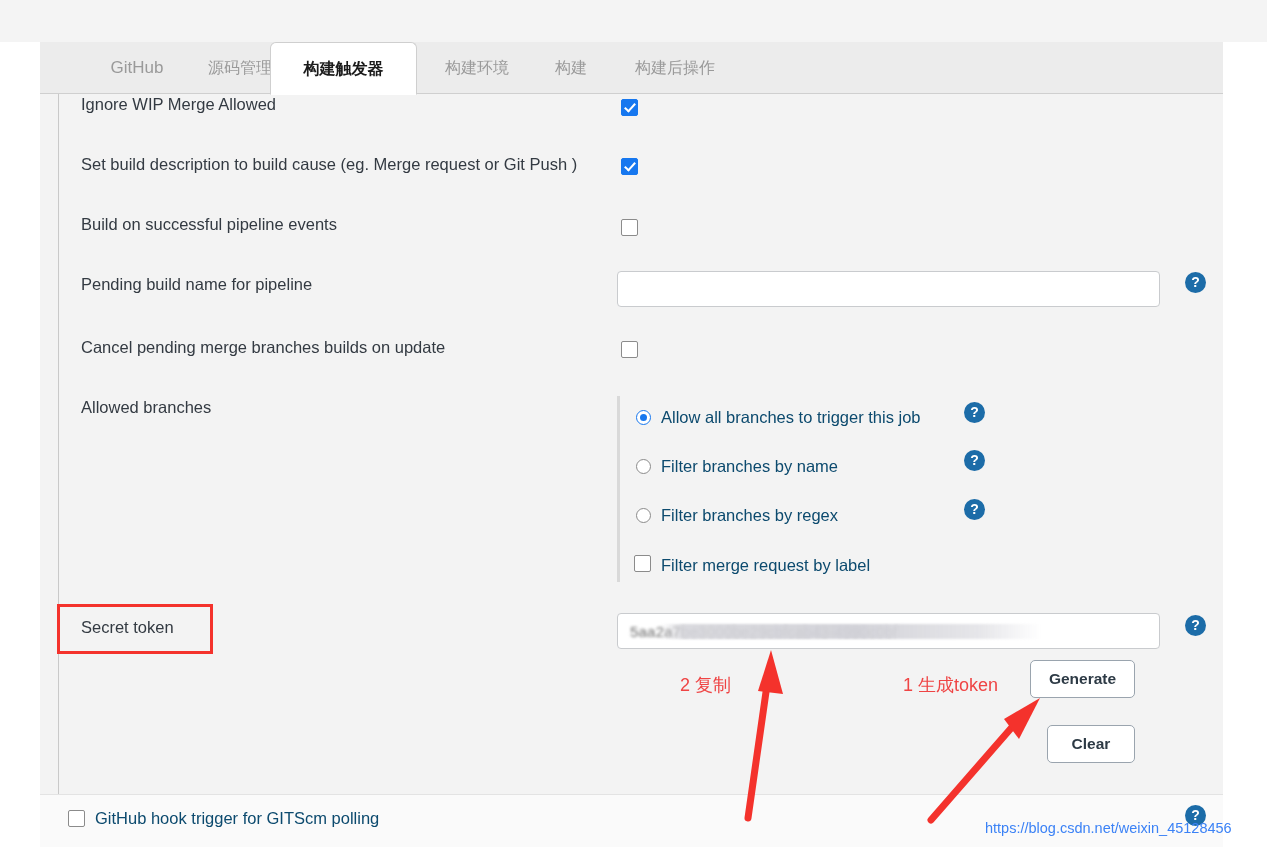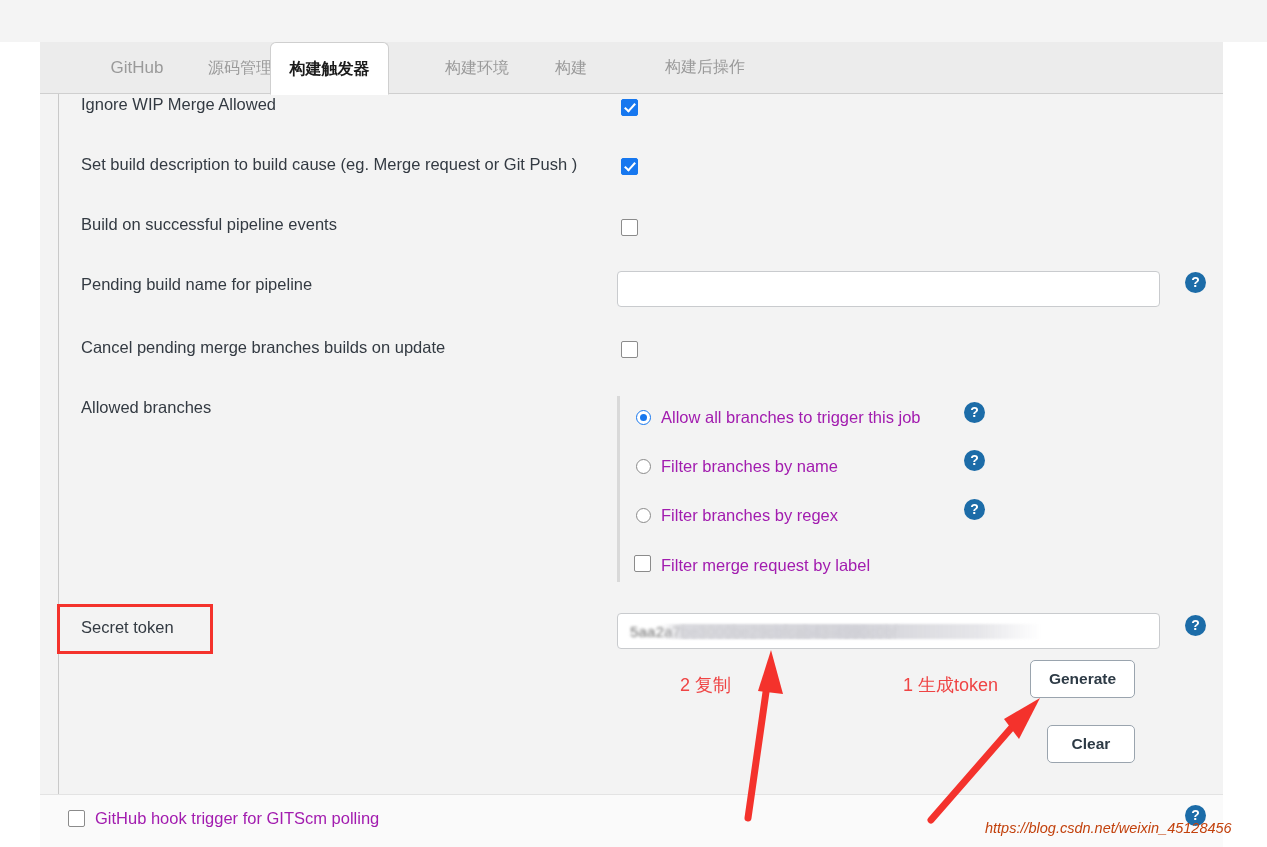--- a/index.html
+++ b/index.html
@@ -205,21 +205,21 @@
     left: 617px;
     top: 396px;
     width: 3px;
     height: 186px;
     background: #d9d9d9;
   }
 
   .opt-label {
     position: absolute;
     font-size: 16.5px;
-    color: #a21caf;
+    color: #0c4a6e;
     white-space: nowrap;
   }
 
   
   .btn {
     position: absolute;
     box-sizing: border-box;
     background: #ffffff;
     border: 1px solid #9aa4ae;
     border-radius: 5px;
@@ -269,42 +269,41 @@
     font-family: "Liberation Sans", "DejaVu Sans", sans-serif;
   }
   .annot-arrow {
     position: absolute;
     pointer-events: none;
   }
 
   .watermark {
     position: absolute;
     font-size: 14.5px;
-    color: #c2410c;
-    white-space: nowrap;
-    font-family: "Liberation Sans", sans-serif;
-    font-style: italic;
+    color: #3b82f6;
+    white-space: nowrap;
+    font-family: "Liberation Sans", sans-serif;
   }
 </style>
 </head>
 <body>
 
 <div class="page">
 
   <div class="top-band"></div>
   <div class="left-gutter"></div>
   <div class="right-gutter"></div>
 
   <div class="tabbar">
     <div class="tab" style="left:50px;width:94px;">GitHub</div>
     <div class="tab cn" style="left:148px;width:104px;">源码管理</div>
-    <div class="tab cn active" style="left:230px;width:119px;">构建触发器</div>
+    <div class="tab cn active" style="left:230px;width:147px;">构建触发器</div>
     <div class="tab cn" style="left:382px;width:110px;">构建环境</div>
     <div class="tab cn" style="left:496px;width:70px;">构建</div>
-    <div class="tab cn" style="left:600px;width:130px;font-family:Liberation Mono, monospace;">构建后操作</div>
+    <div class="tab cn" style="left:570px;width:130px;">构建后操作</div>
   </div>
 
   <div class="form-panel"></div>
   <div class="panel-inner"></div>
   <div class="panel-left-rail"></div>
   <div class="panel-bottom-strip"></div>
 
   <div class="row-label" style="left:81px; top:95px;">Ignore WIP Merge Allowed</div>
   <div class="cbox checked" style="left:621px; top:99px;"></div>
 

